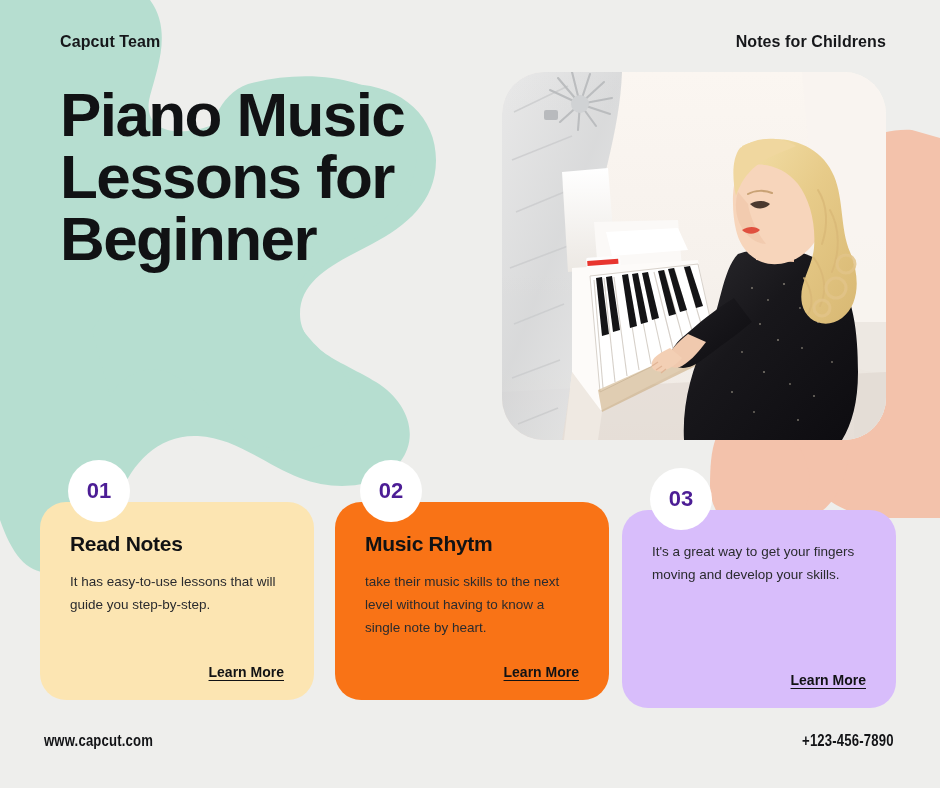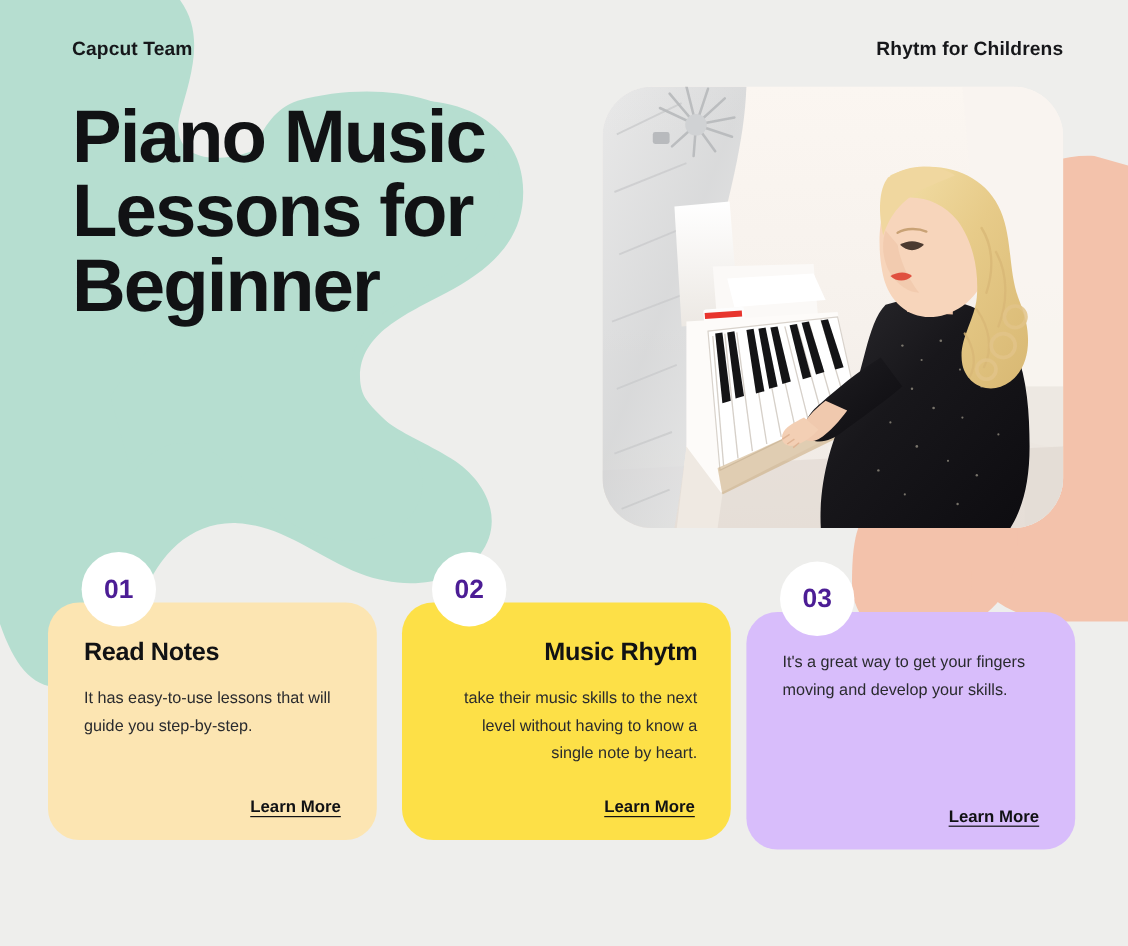--- a/index.html
+++ b/index.html
@@ -100,21 +100,21 @@
   .card {
     position: absolute;
     top: 47px;
     width: 274px;
     height: 198px;
     border-radius: 26px;
     box-sizing: border-box;
     padding: 30px 28px 0 30px;
   }
   .card-1 { left: 40px;  background: #fce5b2; }
-  .card-2 { left: 335px; background: #fde047; text-align: right; }
+  .card-2 { left: 335px; background: #f97316; }
   .card-3 { left: 622px; background: #d8bdfb; top: 55px; }
 
   .badge {
     position: absolute;
     width: 62px;
     height: 62px;
     border-radius: 50%;
     background: #ffffff;
     display: flex;
     align-items: center;
@@ -230,21 +230,21 @@
 
     <path fill="#f3c2ab" d="M744,418
              C786,418 810,450 810,486
              C810,516 786,536 760,536
              C734,536 710,516 710,486
              C710,450 714,418 744,418 Z"></path>
   </svg>
 
   <div class="header">
     <div class="header-label">Capcut Team</div>
-    <div class="header-label">Rhytm for Childrens</div>
+    <div class="header-label">Notes for Childrens</div>
   </div>
 
   <div class="hero-title">Piano Music
 Lessons for
 Beginner</div>
 
 
   <div class="photo">
     <svg viewBox="0 0 384 368" width="384" height="368" aria-hidden="true">
       <defs>
@@ -472,14 +472,18 @@
     <div class="card card-3">
       <div class="card-body">It's a great way to get your fingers moving and develop your skills.</div>
       <div class="card-link">Learn More</div>
     </div>
 
     <div class="badge badge-1">01</div>
     <div class="badge badge-2">02</div>
     <div class="badge badge-3">03</div>
   </div>
 
+  <div class="footer">
+    <div class="footer-text">www.capcut.com</div>
+    <div class="footer-text right">+123-456-7890</div>
+  </div>
 
 </div>
 
 </body></html>

